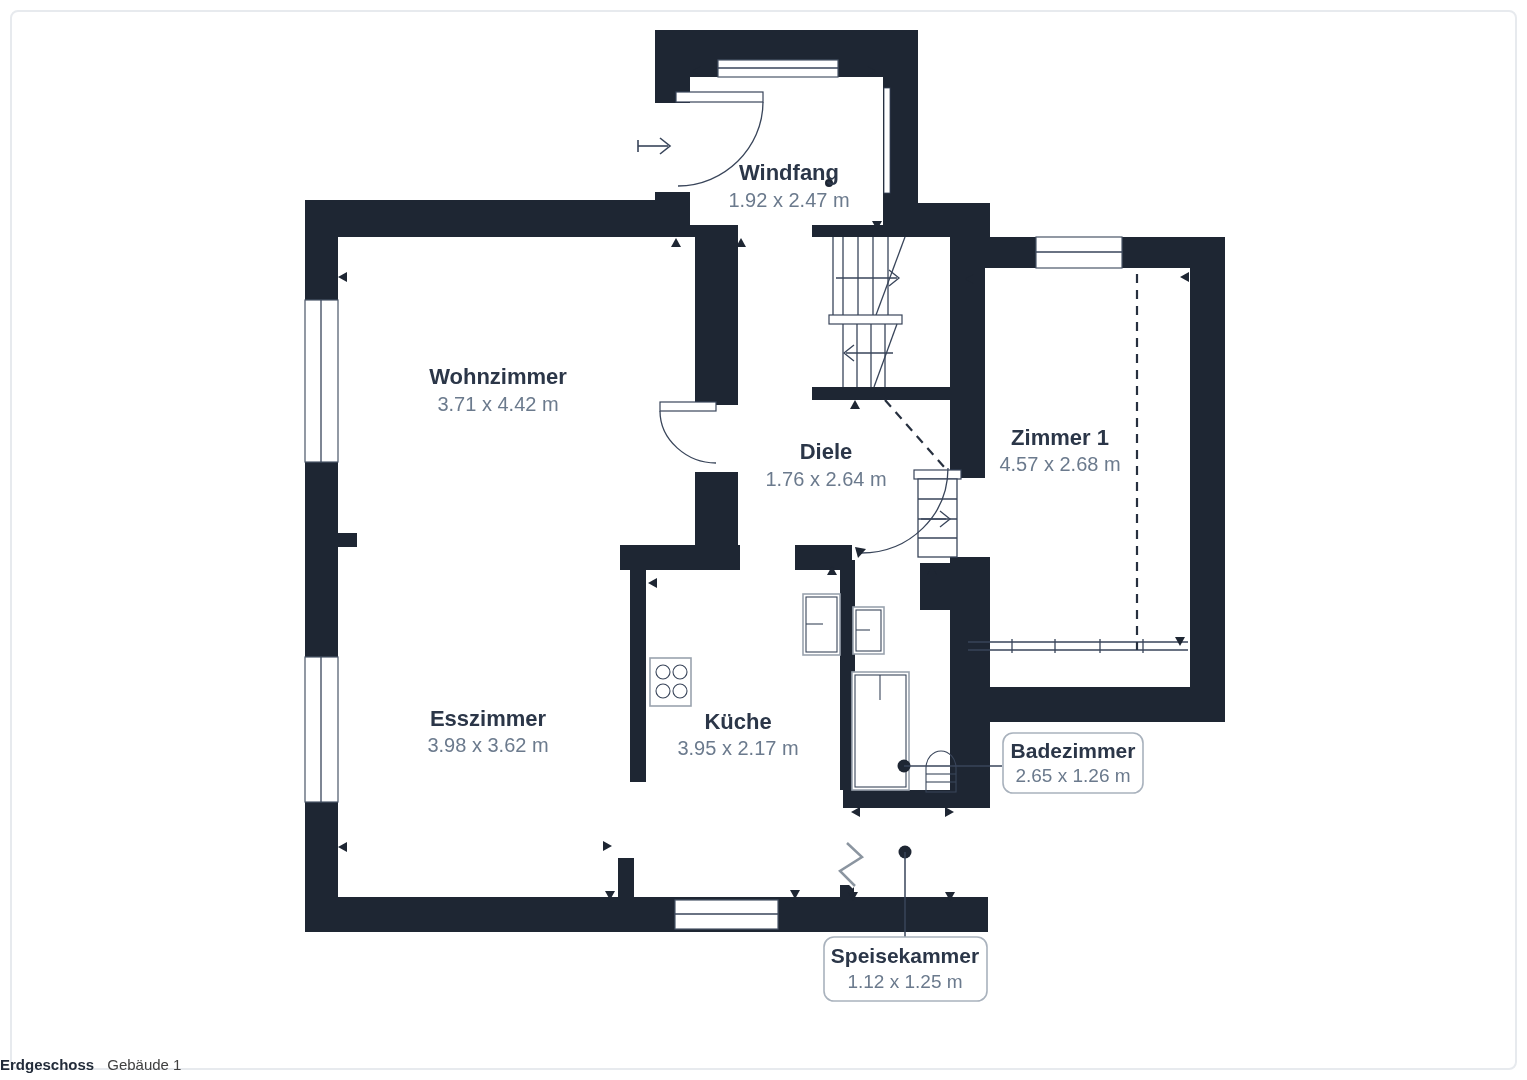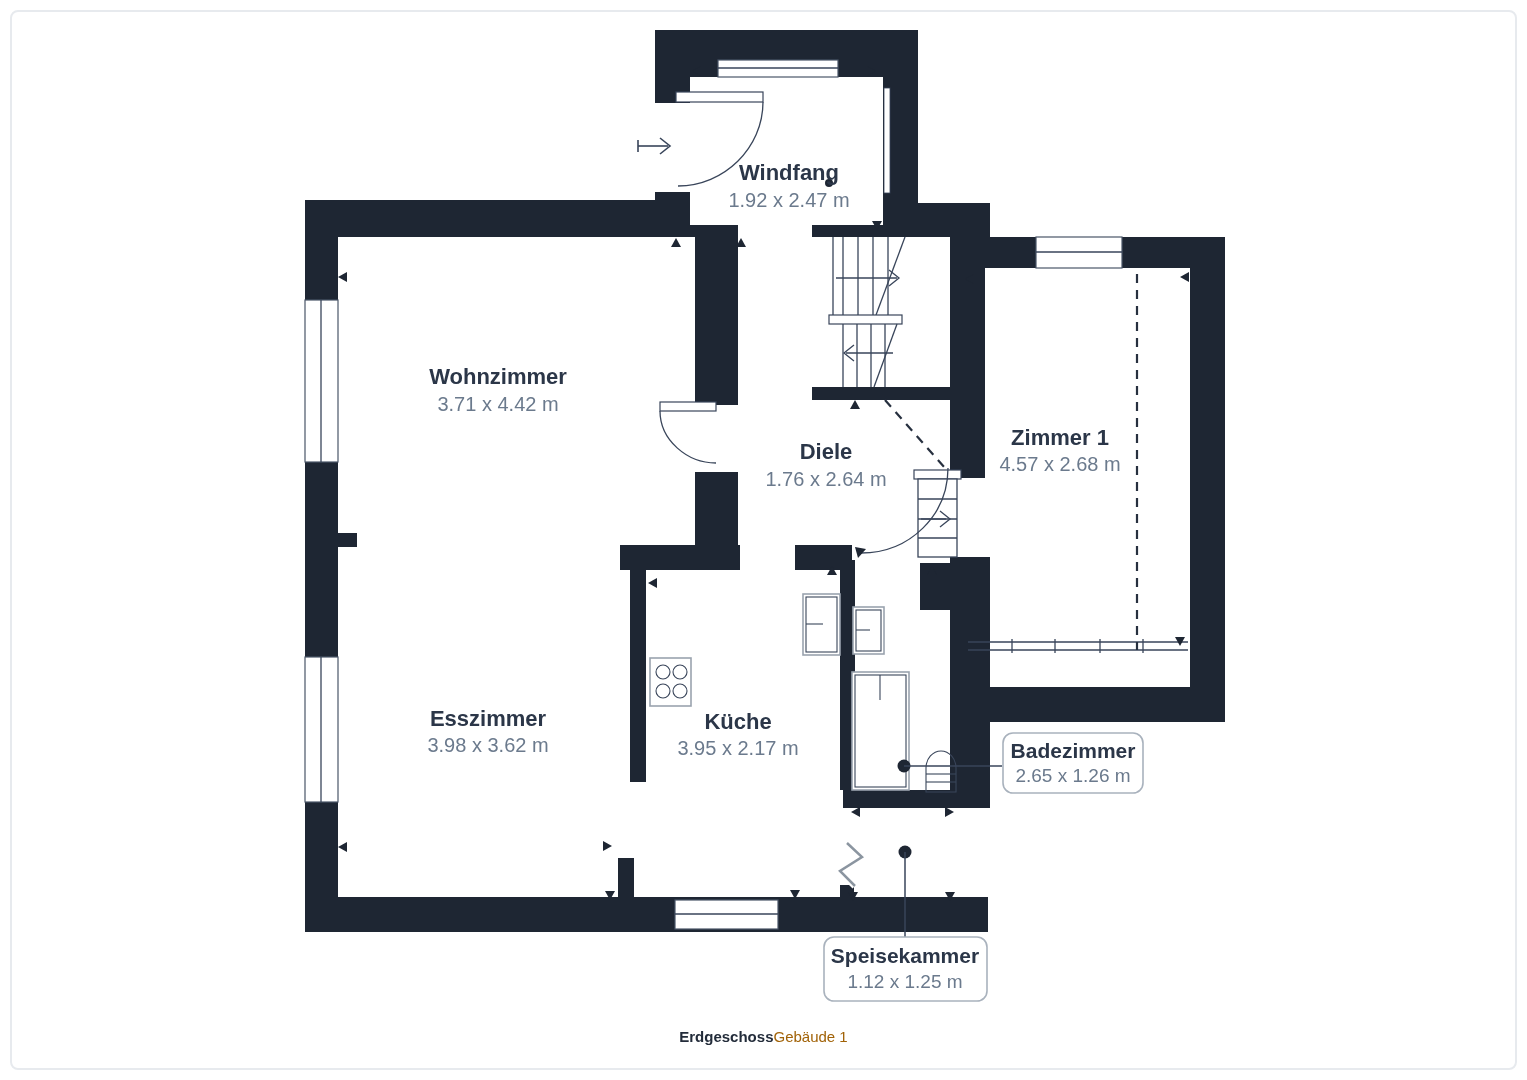--- a/index.html
+++ b/index.html
@@ -21,26 +21,26 @@
   .marker{fill:#1e2633;}
   .dash{stroke:#27303f;stroke-width:2.2;fill:none;stroke-dasharray:9 7;}
   .room-name{font-size:22px;font-weight:bold;fill:#2b3648;text-anchor:middle;}
   .room-dim{font-size:20px;fill:#6b7a8d;text-anchor:middle;}
   .callout-box{fill:#ffffff;stroke:#a9b2bd;stroke-width:1.6;}
   .callout-name{font-size:21px;font-weight:bold;fill:#2b3648;text-anchor:middle;}
   .callout-dim{font-size:19px;fill:#6b7a8d;text-anchor:middle;}
   .leader{stroke:#39455a;stroke-width:1.5;fill:none;}
   .dot{fill:#1e2633;}
   .footer{
-    position:absolute;left:0;right:0;bottom:32px;height:24px;
-    display:flex;justify-content:center;align-items:center;
+    position:absolute;left:0;right:0;bottom:4px;height:24px;
+    display:flex;justify-content:flex-start;align-items:center;gap:13px;
     font-size:15px;
   }
   .footer .floor{font-weight:bold;color:#232c3a;}
-  .footer .building{color:#a16207;}
+  .footer .building{color:#404040;}
 </style>
 </head>
 <body>
 
 <div class="page-frame"></div>
 
 <svg width="1527" height="1080" viewBox="0 0 1527 1080">
 
   <g>
     <rect class="wall" x="305" y="200" width="33" height="732"></rect>

